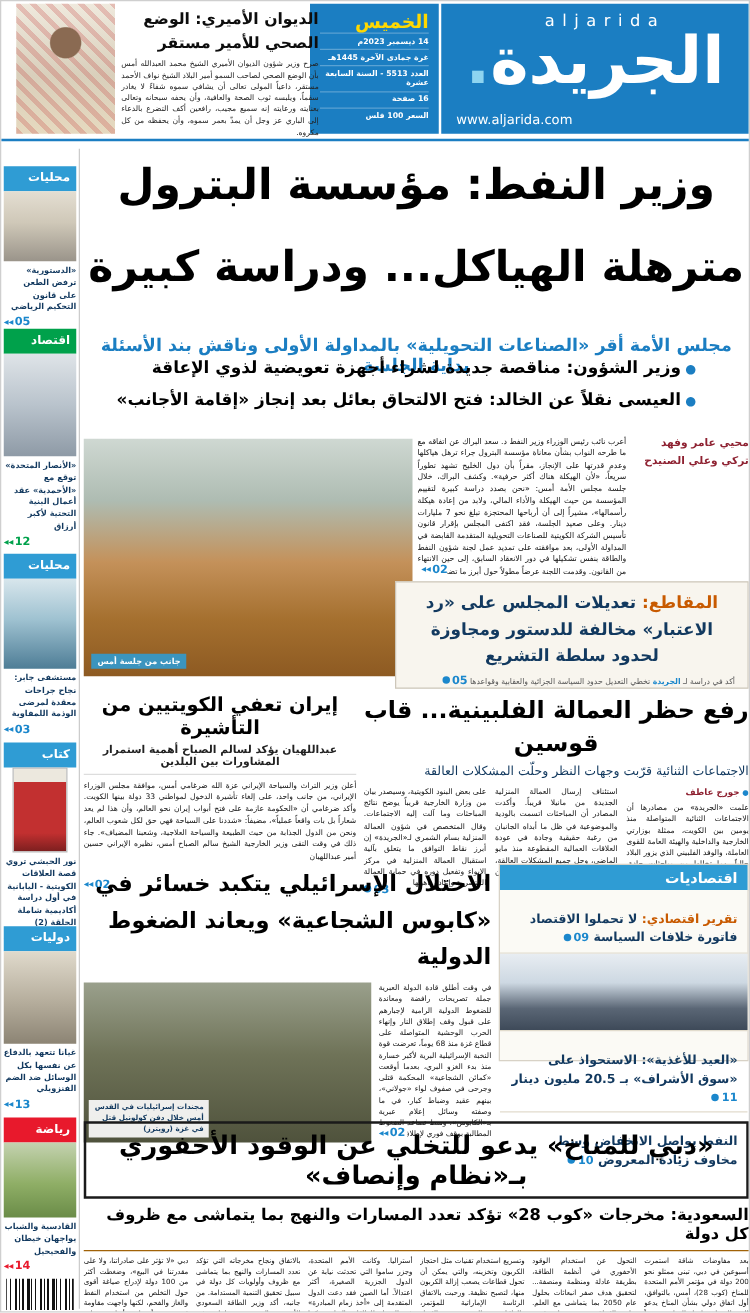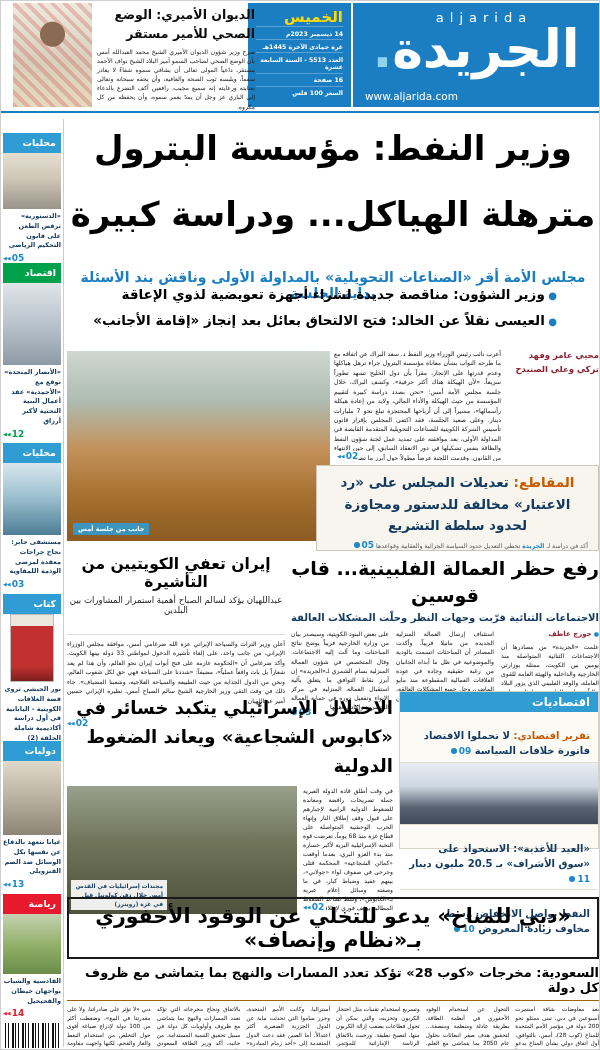--- a/index.html
+++ b/index.html
@@ -91,33 +91,33 @@
   .muqati{left:315px;top:464px;width:283px;height:86px;background:var(--boxbg);
           border:1px solid var(--boxbrd);padding:6px 10px 4px;text-align:center;}
   .muq-title{font-size:13.5px;font-weight:bold;color:var(--navy);line-height:1.6;}
   .muq-kicker{color:var(--orange);}
   .muq-note{font-size:6.2px;color:#555;margin-top:3px;text-align:right;}
   .muq-brand{color:var(--pgblue);font-weight:bold;}
 
   
   .phl{left:290px;top:554px;width:308px;}
   .phl-hl{font-size:19px;font-weight:bold;color:#000;text-align:center;line-height:1.4;}
-  .phl-sub{font-size:10px;font-weight:bold;color:var(--navy);text-align:center;margin-top:4px;}
+  .phl-sub{font-size:10px;font-weight:normal;color:var(--navy);margin-top:4px;}
   .phl-cols{display:flex;gap:7px;margin-top:6px;}
   .phl-col{flex:1;font-size:6.1px;color:#111;text-align:justify;line-height:1.5;
            height:90px;overflow:hidden;position:relative;}
   .phl-byline{color:var(--maroon);font-weight:bold;font-size:7px;margin-bottom:2px;}
   .phl-byline::before{content:"● ";color:var(--pgblue);font-size:6px;}
   .col-pg{position:absolute;left:0;bottom:0;background:#fff;padding:0 2px 0 0;}
 
   
   .irn{left:66px;top:554px;width:218px;}
   .irn-hl{font-size:15.5px;font-weight:bold;color:#000;text-align:center;}
-  .irn-sub{font-size:8.6px;font-weight:normal;color:#222;text-align:center;margin-top:4px;
-           border-bottom:1px solid #ddd;padding-bottom:19px;}
+  .irn-sub{font-size:8.6px;font-weight:bold;color:#222;text-align:center;margin-top:4px;
+           border-bottom:1px solid #ddd;padding-bottom:4px;}
   .irn-body{font-size:6.1px;color:#111;text-align:justify;line-height:1.55;margin-top:4px;
             height:92px;overflow:hidden;position:relative;}
 
   
   .isr{left:66px;top:692px;width:326px;}
   .isr-hl{font-size:18px;font-weight:bold;color:#000;text-align:right;line-height:1.62;}
   .isr-flex{display:flex;gap:6px;margin-top:6px;}
   .isr-txt{width:90px;flex:none;font-size:6px;color:#111;text-align:justify;line-height:1.5;
            height:128px;overflow:hidden;position:relative;}
   .isr-photo{flex:1;height:128px;position:relative;

